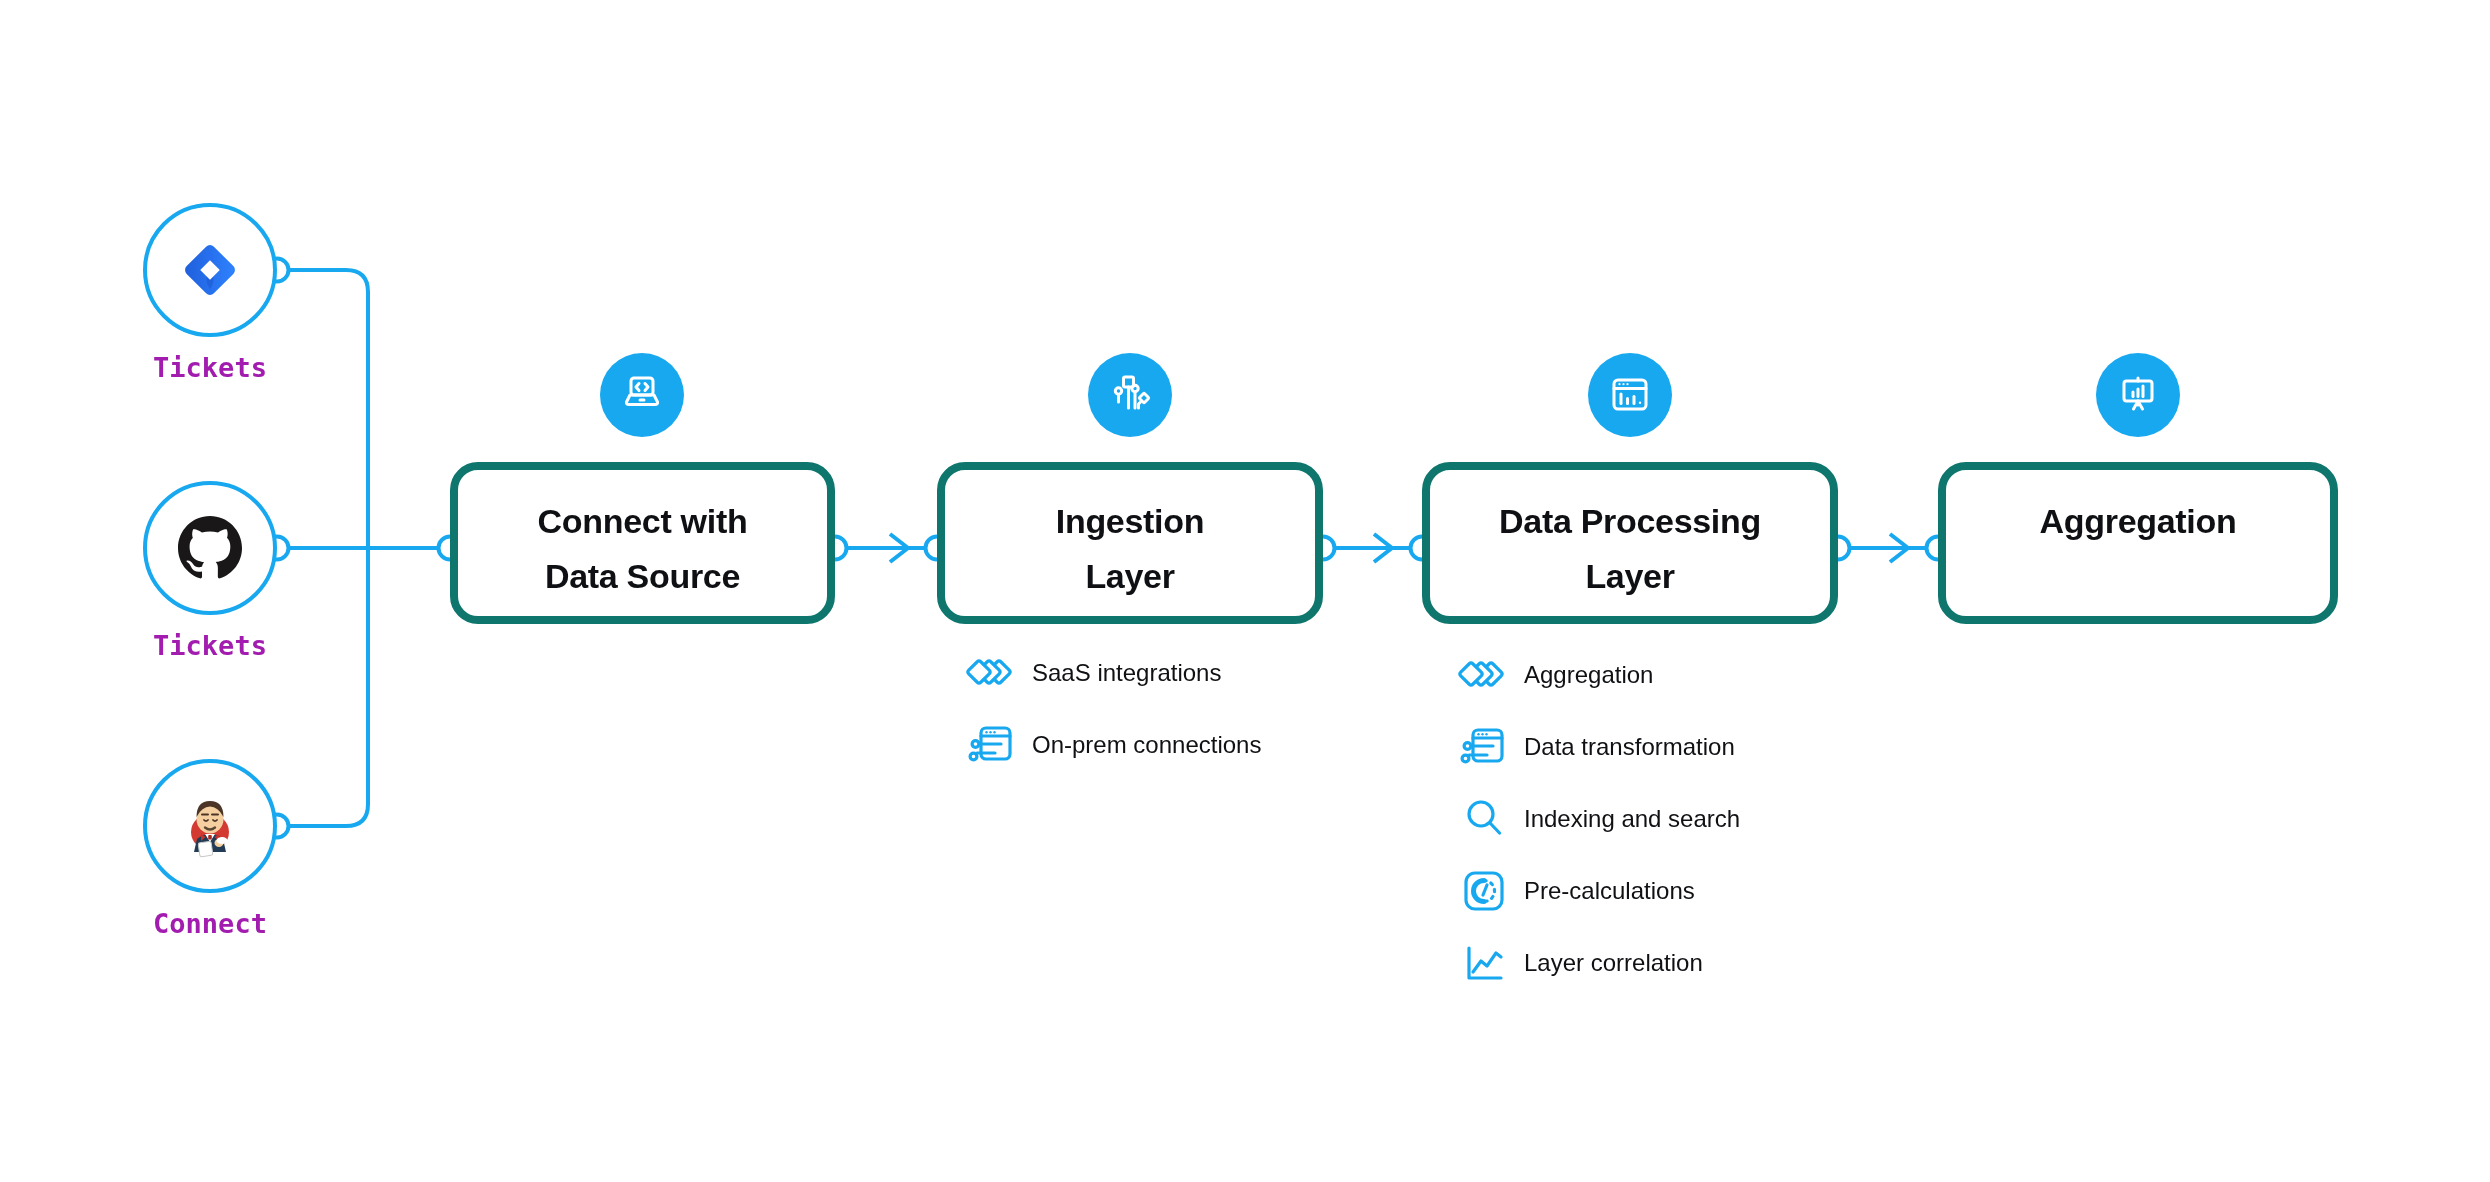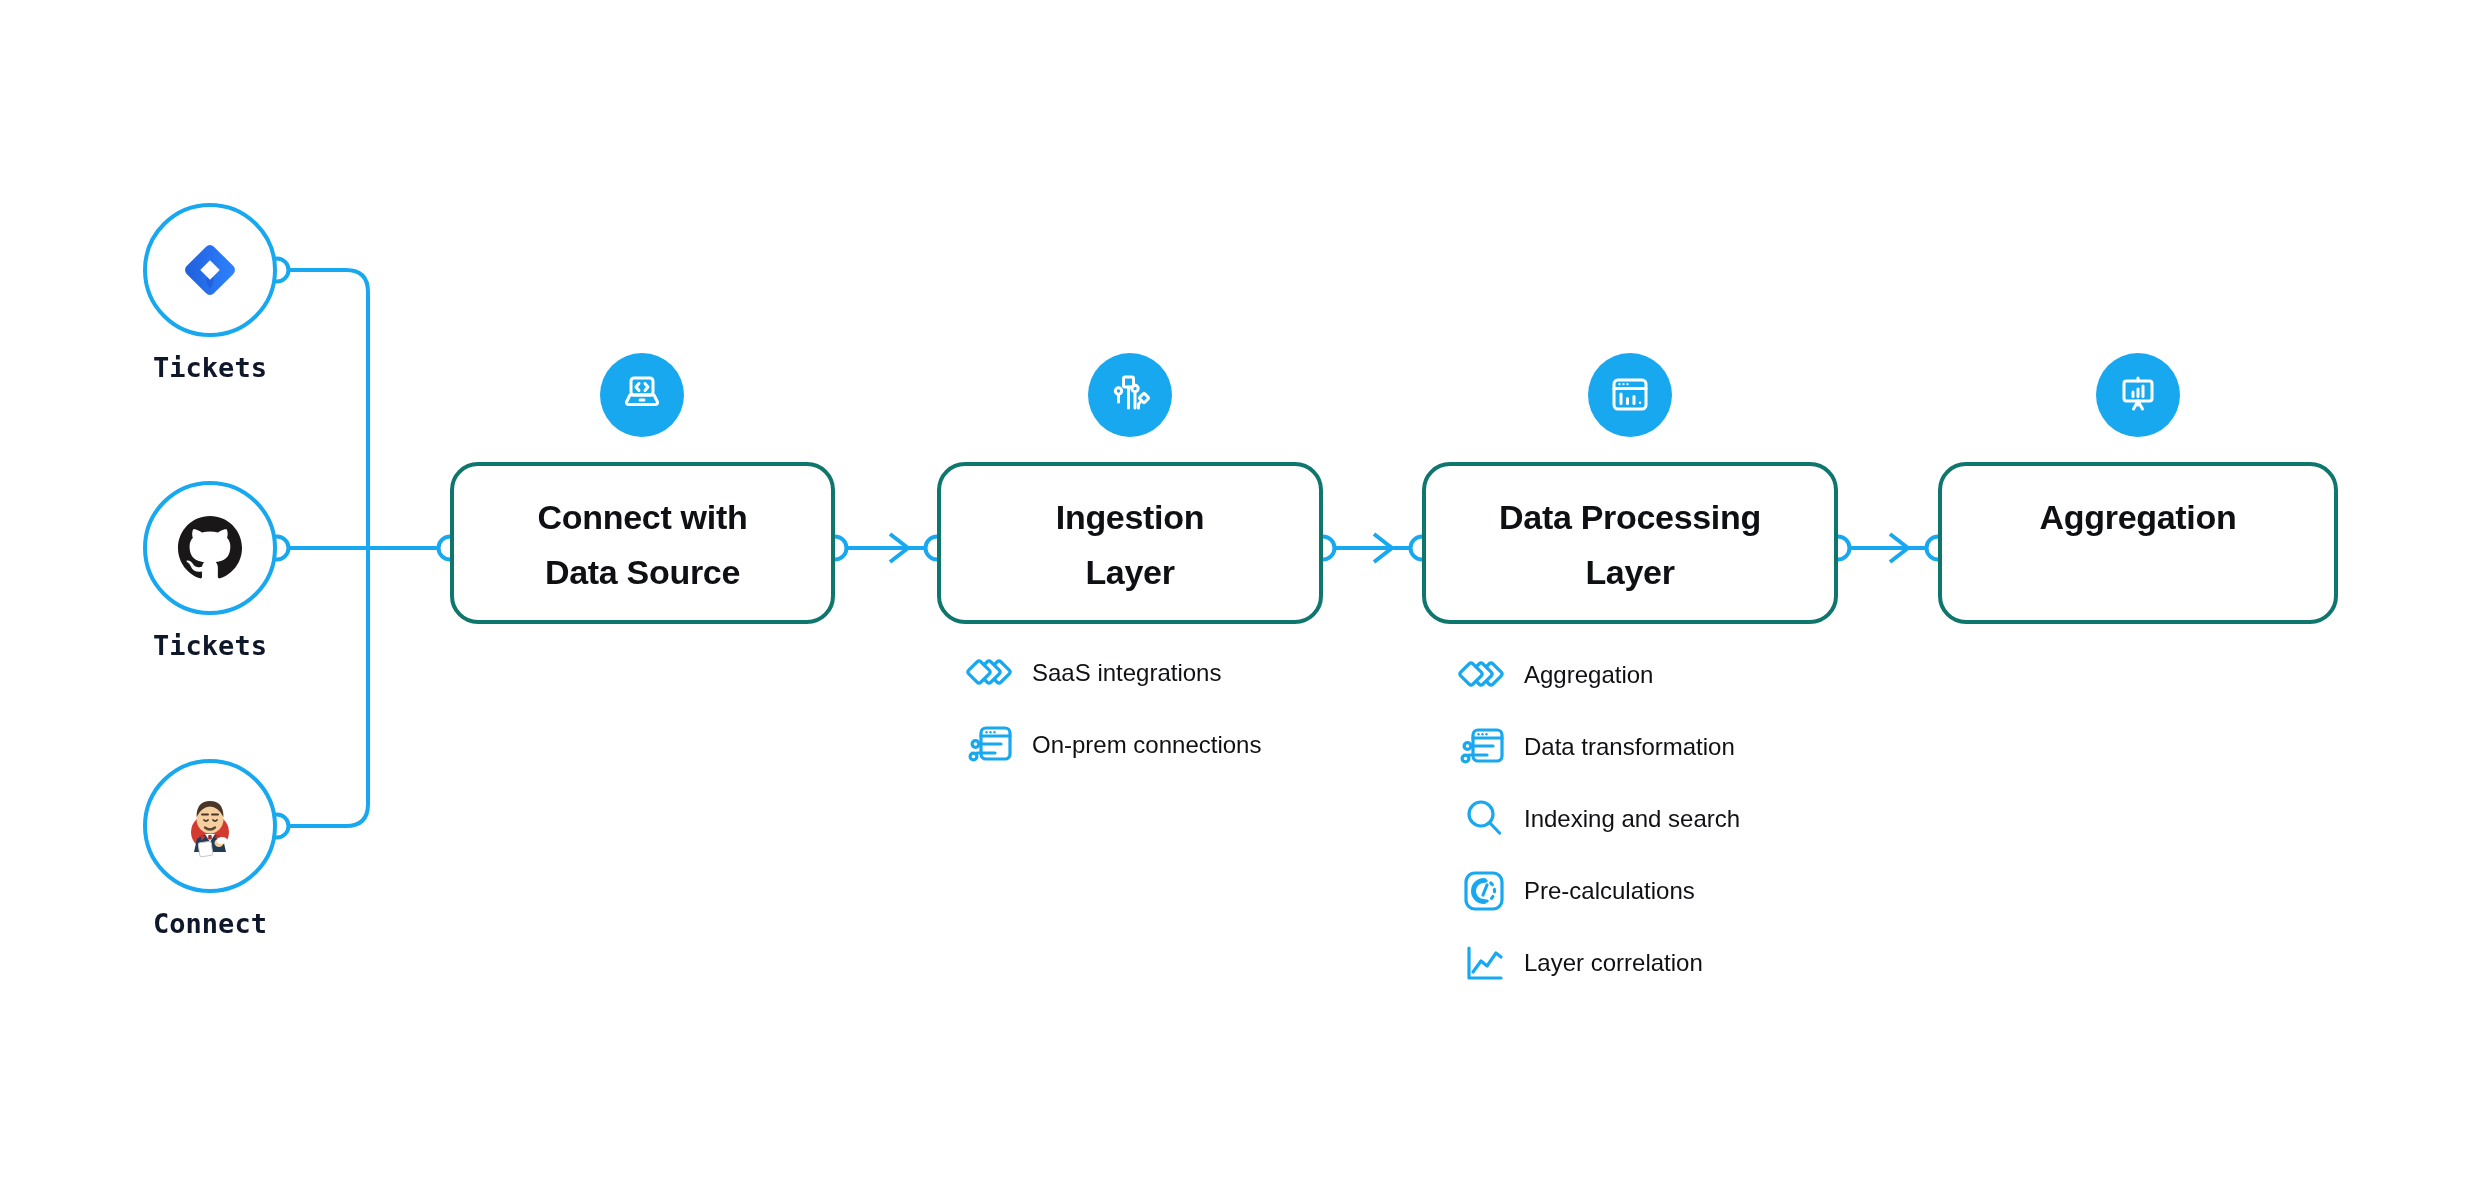--- a/index.html
+++ b/index.html
@@ -14,37 +14,37 @@
     position:absolute;width:134px;height:134px;border-radius:50%;
     background:#fff;border:4px solid #18a8f0;box-sizing:border-box;
     display:flex;align-items:center;justify-content:center;
   }
   .src-tickets{left:143px;top:203px;}
   .src-commits{left:143px;top:481px;}
   .src-builds{left:143px;top:759px;}
   .source-label{
     position:absolute;transform:translateX(-50%);left:210px;
     font-family:"DejaVu Sans Mono", monospace;font-size:27px;font-weight:600;
-    color:#0f172a;white-space:nowrap;
+    color:#a21caf;white-space:nowrap;
   }
   .lbl-tickets{top:352px;}
   .lbl-commits{top:630px;}
   .lbl-builds{top:908px;}
 
   
   .stage-bubble{
     position:absolute;width:84px;height:84px;border-radius:50%;background:#18a8f0;
     display:flex;align-items:center;justify-content:center;top:353px;
   }
   .bub-1{left:600px;} .bub-2{left:1088px;} .bub-3{left:1588px;} .bub-4{left:2096px;}
 
   
   .stage-box{
     position:absolute;top:462px;height:162px;background:#fff;
-    border:4px solid #0f766e;border-radius:28px;box-sizing:border-box;
+    border:8px solid #0f766e;border-radius:28px;box-sizing:border-box;
   }
   .box-1{left:450px;width:385px;}
   .box-2{left:937px;width:386px;}
   .box-3{left:1422px;width:416px;}
   .box-4{left:1938px;width:400px;}
   .stage-title{
     position:absolute;left:0;right:0;top:24px;text-align:center;
     font-size:34px;line-height:55px;font-weight:700;letter-spacing:-.3px;color:#0e1013;
   }
 

